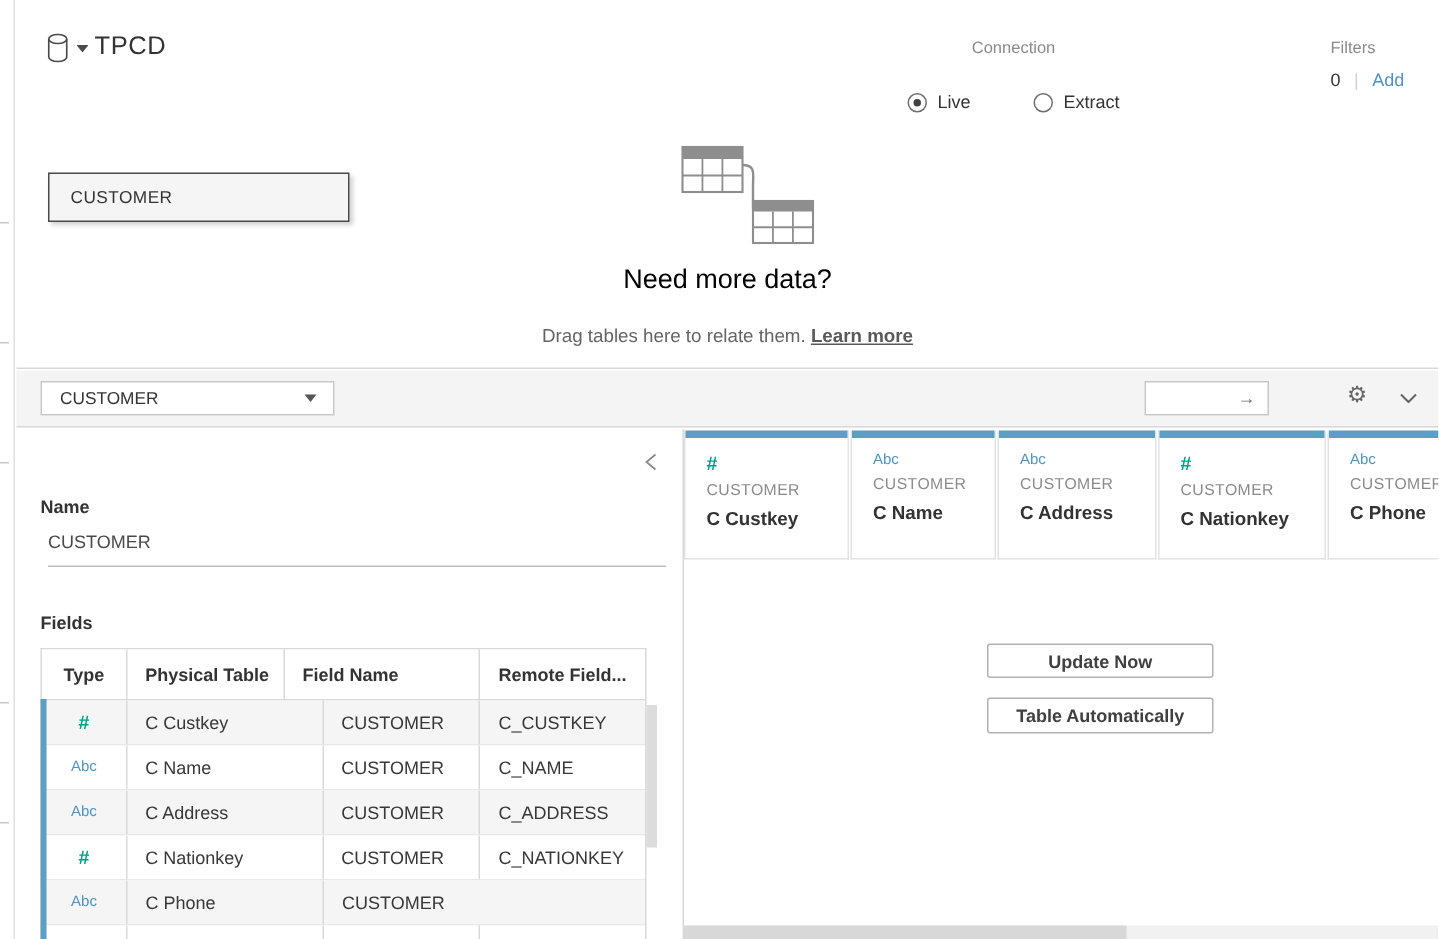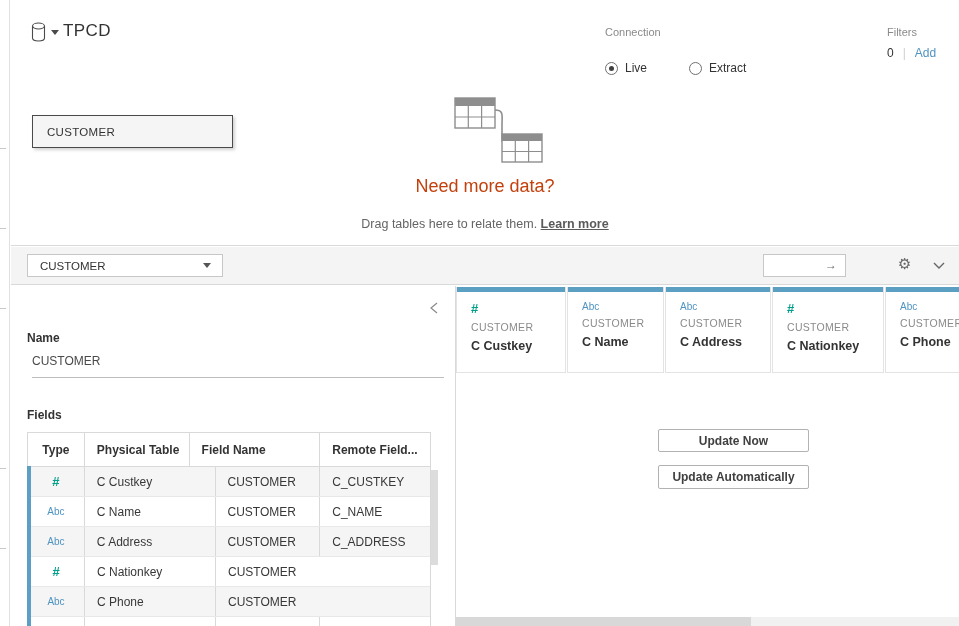--- a/index.html
+++ b/index.html
@@ -9,40 +9,40 @@
 
   
   .left-strip { position:absolute; left:0; top:0; width:10px; height:626px; background:#fff; border-right:1px solid #e0e0e0; }
   .left-tick { position:absolute; left:0; width:6px; height:1px; background:#c9c9c9; }
 
   
   .topbar { position:absolute; left:11px; top:0; width:948px; height:246px; background:#fff; border-bottom:1px solid #d9d9d9; }
   .db-icon-wrap { position:absolute; left:20px; top:22px; display:flex; align-items:center; }
   .ds-title { position:absolute; left:52px; top:21px; font-size:17px; color:#333; letter-spacing:.4px; }
 
-  .conn-group { position:absolute; left:594px; top:26px; }
+  .conn-group { position:absolute; left:594px; top:26px;text-align:center; }
   .group-label { font-size:11px; color:#8a8a8a; }
   .radio-row { display:flex; align-items:center; margin-top:23px; }
   .radio { width:13px; height:13px; border:1px solid #6f6f6f; border-radius:50%; position:relative; background:#fff; }
   .radio.sel::after { content:""; position:absolute; left:3px; top:3px; width:5px; height:5px; border-radius:50%; background:#3f3f3f; }
   .radio-label { font-size:12px; color:#333; margin-left:7px; }
   .radio-item { display:flex; align-items:center; cursor:pointer; }
 
   .filters-group { position:absolute; left:876px; top:26px; }
   .filters-row { display:flex; align-items:center; margin-top:8px; font-size:12px; }
   .filters-count { color:#333; }
   .filters-divider { color:#d0d0d0; margin:0 9px; }
   .filters-add { color:#4f93c1; cursor:pointer; }
 
   
   .table-chip { position:absolute; left:21px; top:115px; width:201px; height:33px; background:#f5f5f5;
     border:1px solid #4a4a4a; box-shadow:2px 2px 3px rgba(0,0,0,.18); display:flex; align-items:center;
     padding-left:14px; font-size:11.5px; color:#333; letter-spacing:.3px; cursor:pointer; }
   .illustration { position:absolute; left:429px; top:94px; }
-  .empty-title { position:absolute; left:0; top:176px; width:948px; text-align:center; font-size:18px; color:#c2410c; }
+  .empty-title { position:absolute; left:0; top:176px; width:948px; text-align:center; font-size:18px; color:#000000; }
   .empty-sub { position:absolute; left:0; top:217px; width:948px; text-align:center; font-size:12.5px; color:#646464; }
   .empty-sub a { color:#5a5a5a; font-weight:bold; text-decoration:underline; cursor:pointer; }
 
   
   .toolbar { position:absolute; left:11px; top:247px; width:948px; height:38px; background:#f4f4f4; border-bottom:1px solid #d9d9d9; }
   .tbl-select { position:absolute; left:16px; top:7px; width:196px; height:23px; background:#fff; border:1px solid #c7c7c7;
     display:flex; align-items:center; padding-left:12px; font-size:11.5px; color:#333; cursor:pointer; }
   .tbl-select .caret { position:absolute; right:11px; top:8px; width:0; height:0; border-left:4px solid transparent; border-right:4px solid transparent; border-top:5px solid #555; }
   .rows-input { position:absolute; left:752px; top:7px; width:83px; height:23px; background:#fff; border:1px solid #c7c7c7; }
   .rows-input .go-arrow { position:absolute; right:8px; top:3px; font-size:12px; color:#6b6b6b; }
@@ -226,20 +226,21 @@
         <div class="ft-cell c-fname">C Address</div>
         <div class="ft-cell c-ptable">CUSTOMER</div>
         <div class="ft-cell c-rfield">C_ADDRESS</div>
       </div>
       <div class="ft-row">
         <div class="ft-cell c-type">
             <span class="t-num">#</span>
           </div>
         <div class="ft-cell c-fname">C Nationkey</div>
         <div class="ft-cell c-ptable">CUSTOMER</div>
+        <div class="ft-cell c-rfield">C_NATIONKEY</div>
       </div>
       <div class="ft-row odd">
         <div class="ft-cell c-type">
             <span class="t-str">Abc</span>
           </div>
         <div class="ft-cell c-fname">C Phone</div>
         <div class="ft-cell c-ptable">CUSTOMER</div>
       </div>
       <div class="ft-row">
         <div class="ft-cell c-type"></div>
@@ -280,20 +281,20 @@
       <div class="g-field">C Nationkey</div>
     </div>
     <div class="g-col" style="left:429px; width:110px">
       <div class="g-strip"></div>
       <div class="g-type t-str">Abc</div>
       <div class="g-table">CUSTOMER</div>
       <div class="g-field">C Phone</div>
     </div>
 
     <button class="upd-btn" style="top:143px">Update Now</button>
-    <button class="upd-btn" style="top:179px; height:24px">Update Automatically</button>
+    <button class="upd-btn" style="top:179px; height:24px">Table Automatically</button>
 
     <div class="h-scroll-track">
       <div class="h-scroll-thumb"></div>
     </div>
   </div>
 
 </div>
 
 </body></html>

